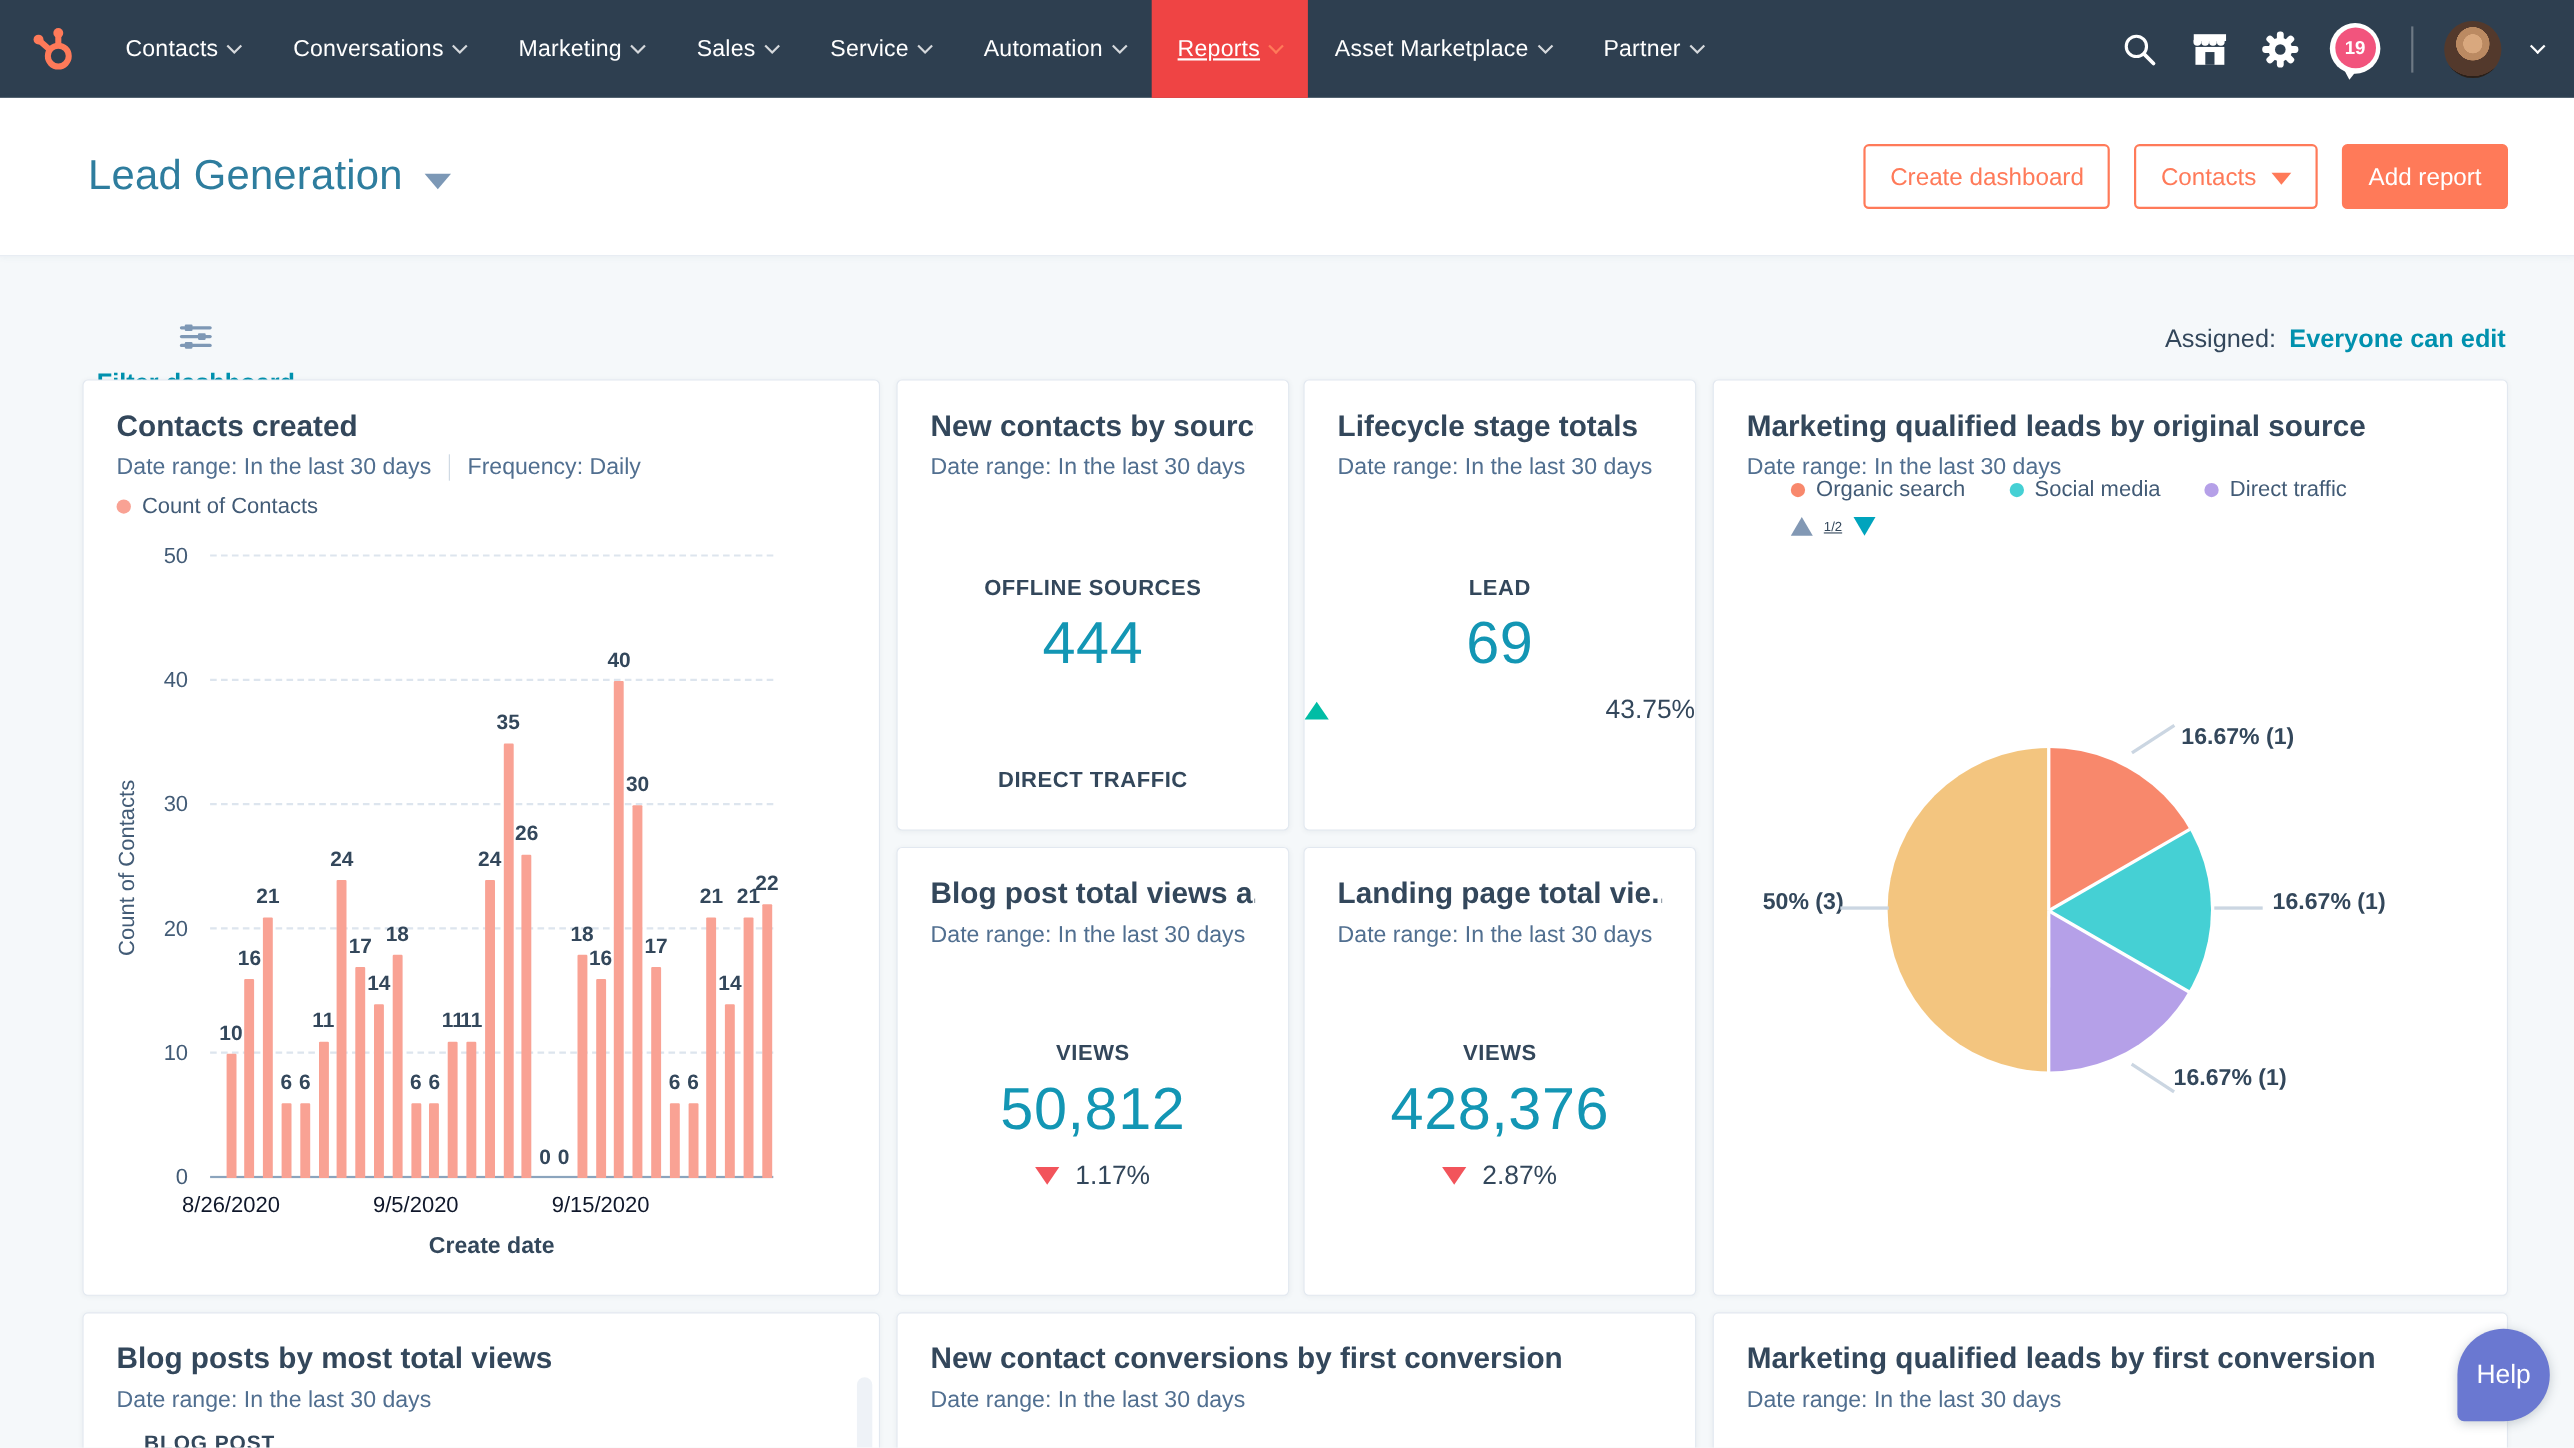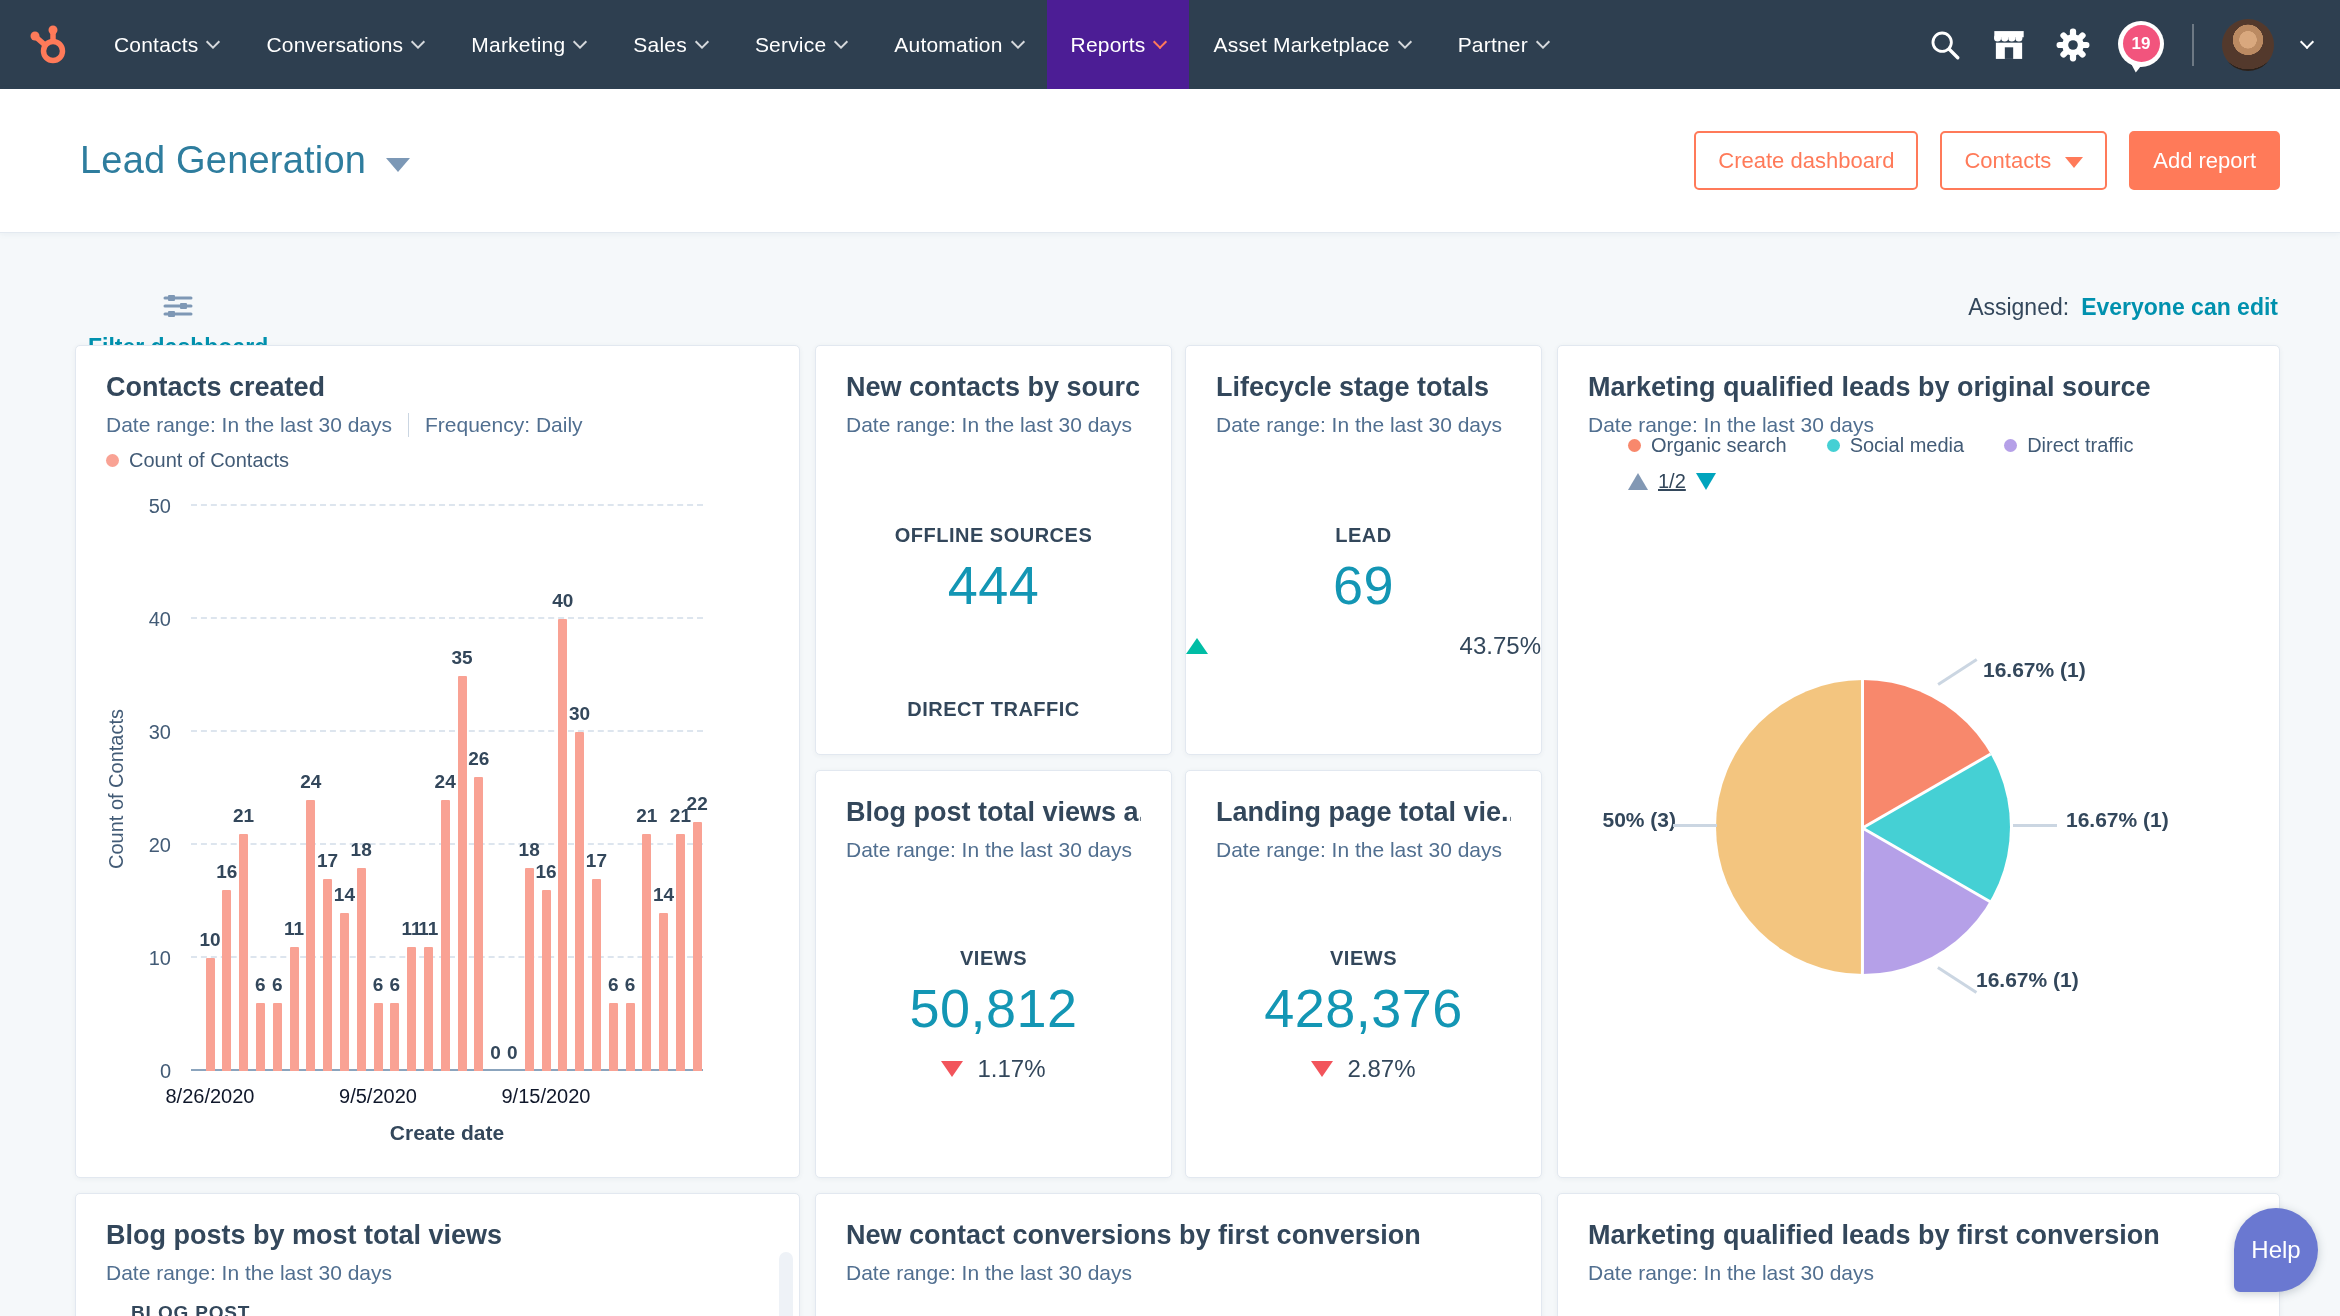--- a/index.html
+++ b/index.html
@@ -5,21 +5,21 @@
   * { margin:0; padding:0; box-sizing:border-box; }
   html,body { width:2340px; height:1316px; overflow:hidden; background:#f5f8fa;
               font-family:"Liberation Sans", sans-serif; position:relative; }
 
   
   .topnav { height:89px; background:#2e3f50; display:flex; align-items:center; padding-left:26px; }
   .logo { margin-right:18px; display:flex; align-items:center; }
   .nav-items { display:flex; height:89px; align-items:stretch; }
   .nav-item { display:flex; align-items:center; gap:10px; padding:0 24px; color:#ffffff;
               font-size:21px; letter-spacing:.2px; cursor:pointer; }
-  .nav-item.active { background:#4c1d95; }
+  .nav-item.active { background:#ef4444;text-decoration:underline; }
   .chev { width:10px; height:10px; border-right:2.5px solid rgba(255,255,255,.8);
           border-bottom:2.5px solid rgba(255,255,255,.8); transform:rotate(45deg); margin-top:-6px; }
   .chev-orange { border-color:#ff7a59; }
   .nav-right { margin-left:auto; display:flex; align-items:center; gap:28px; padding-right:28px; }
   .nav-icon { display:flex; align-items:center; justify-content:center; cursor:pointer; }
   .notif { position:relative; width:46px; height:48px; }
   .notif-ring { width:46px; height:46px; border-radius:50%; background:#fff; display:flex;
                 align-items:center; justify-content:center; }
   .notif-badge { width:37px; height:37px; border-radius:50%; background:#f2547d; color:#fff;
                  font-size:17px; font-weight:700; display:flex; align-items:center; justify-content:center; }
@@ -91,21 +91,21 @@
   .tri-down { border-left:11px solid transparent; border-right:11px solid transparent; border-top:16px solid #f2545b; }
 
   
   .pie-legend { position:absolute; left:70px; top:88px; display:flex; gap:40px; }
   .legend-item { display:flex; align-items:center; gap:10px; }
   .pie-pager { position:absolute; left:70px; top:124px; display:flex; align-items:center; gap:10px; }
   .pg-up { width:0; height:0; border-left:10px solid transparent; border-right:10px solid transparent;
            border-bottom:17px solid #8298b4; cursor:pointer; }
   .pg-down { width:0; height:0; border-left:10px solid transparent; border-right:10px solid transparent;
              border-top:17px solid #00a4bd; cursor:pointer; }
-  .pg-text { font-size:20px; color:#33475b;text-decoration:underline; }
+  .pg-text { font-size:12px; color:#33475b;text-decoration:underline; }
   .pie-area { position:absolute; inset:0; }
   .pie { position:absolute; left:158px; top:334px; width:294px; height:294px; border-radius:50%; }
   .pie-sep { position:absolute; left:303px; top:334px; width:3px; height:148px; background:#fff;
              transform-origin:50% 100%; }
   .pie-label { position:absolute; font-size:21px; font-weight:700; color:#33475b; white-space:nowrap; }
   .pie-leader { position:absolute; height:2.5px; background:#cbd6e2; transform-origin:0 50%; }
 
   
   .table-head { position:absolute; left:55px; top:108px; font-size:19px; font-weight:700;
                 color:#33475b; letter-spacing:.8px; }

